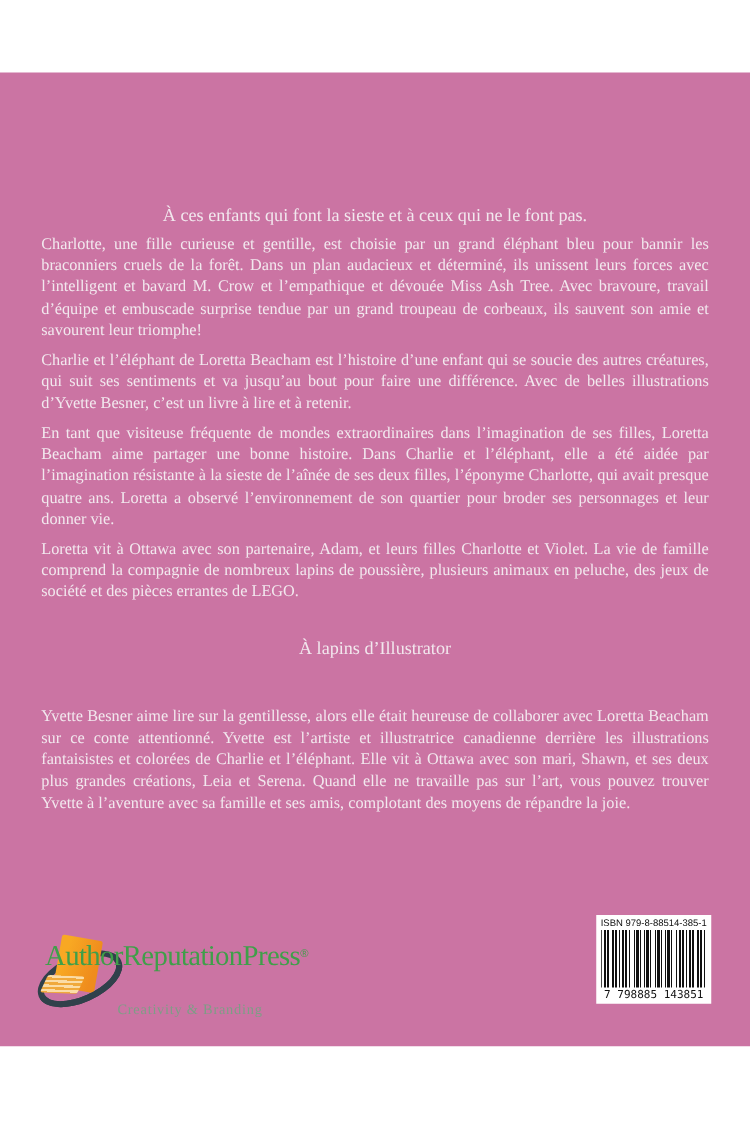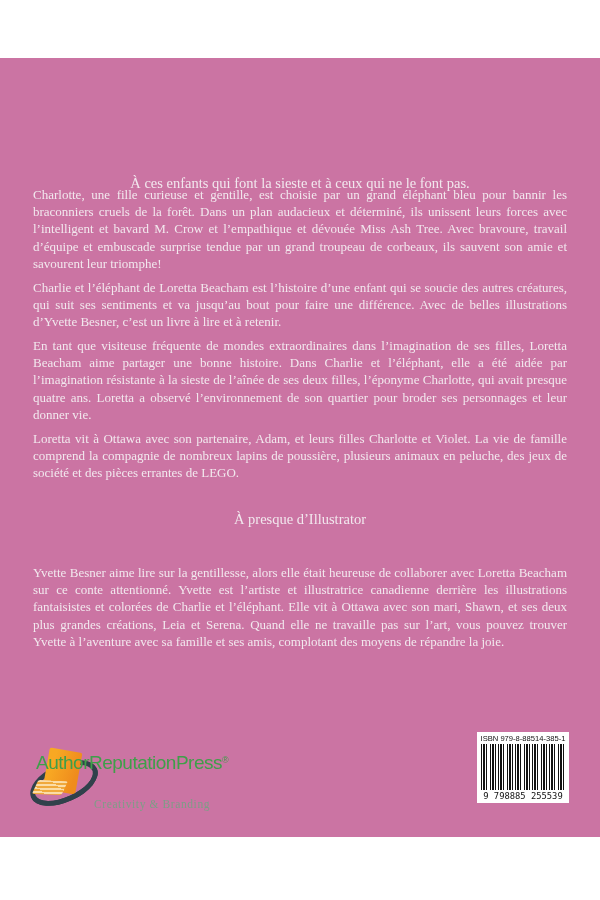--- a/index.html
+++ b/index.html
@@ -14,21 +14,21 @@
   .cover {
     position: absolute;
     left: 0; top: 58px;
     width: 600px; height: 779px;
     background-color: #cb74a3;
     color: #f2e8ee;
   }
   .dedication {
     position: absolute;
     left: 0; right: 0; top: 100px;
-    margin: 16px;
+    margin: 6px;
     text-align: center;
     font-size: 14.5px;
     line-height: 18px;
   }
   .body-par {
     position: absolute;
     left: 33px; right: 33px;
     margin: 0;
     font-size: 13px;
     line-height: 17.2px;
@@ -98,22 +98,22 @@
     border-radius: 2px;
   }
   .logo-text-wrap {
     position: absolute;
     left: 6px; top: 6px;
     width: 214px;
     z-index: 4;
   }
   .logo-name-row { white-space: nowrap; }
   .logo-name {
-    font-family: Liberation Sans, sans-serif;
-    font-size: 19px;
+    font-family: Liberation Serif, serif;
+    font-size: 23px;
     letter-spacing: -0.5px;
     color: #3f9f49;
   }
   .logo-reg {
     font-family: "Liberation Sans", sans-serif;
     font-size: 9px;
     vertical-align: super;
     color: #3f9f49;
   }
   .logo-tagline {
@@ -176,38 +176,38 @@
     <p class="dedication">À ces enfants qui font la sieste et à ceux qui ne le font pas.</p>
 
     <p class="body-par p1">Charlotte, une fille curieuse et gentille, est choisie par un grand éléphant bleu pour bannir les braconniers cruels de la forêt. Dans un plan audacieux et déterminé, ils unissent leurs forces avec l’intelligent et bavard M. Crow et l’empathique et dévouée Miss Ash Tree. Avec bravoure, travail d’équipe et embuscade surprise tendue par un grand troupeau de corbeaux, ils sauvent son amie et savourent leur triomphe!</p>
 
     <p class="body-par p2">Charlie et l’éléphant de Loretta Beacham est l’histoire d’une enfant qui se soucie des autres créatures, qui suit ses sentiments et va jusqu’au bout pour faire une différence. Avec de belles illustrations d’Yvette Besner, c’est un livre à lire et à retenir.</p>
 
     <p class="body-par p3">En tant que visiteuse fréquente de mondes extraordinaires dans l’imagination de ses filles, Loretta Beacham aime partager une bonne histoire. Dans Charlie et l’éléphant, elle a été aidée par l’imagination résistante à la sieste de l’aînée de ses deux filles, l’éponyme Charlotte, qui avait presque quatre ans. Loretta a observé l’environnement de son quartier pour broder ses personnages et leur donner vie.</p>
 
     <p class="body-par p4">Loretta vit à Ottawa avec son partenaire, Adam, et leurs filles Charlotte et Violet. La vie de famille comprend la compagnie de nombreux lapins de poussière, plusieurs animaux en peluche, des jeux de société et des pièces errantes de LEGO.</p>
 
-    <h2 class="section-heading">À presque d’Illustrator</h2>
+    <h2 class="section-heading">À lapins d’Illustrator</h2>
 
     <p class="body-par p5">Yvette Besner aime lire sur la gentillesse, alors elle était heureuse de collaborer avec Loretta Beacham sur ce conte attentionné. Yvette est l’artiste et illustratrice canadienne derrière les illustrations fantaisistes et colorées de Charlie et l’éléphant. Elle vit à Ottawa avec son mari, Shawn, et ses deux plus grandes créations, Leia et Serena. Quand elle ne travaille pas sur l’art, vous pouvez trouver Yvette à l’aventure avec sa famille et ses amis, complotant des moyens de répandre la joie.</p>
 
     <div class="logo">
       <div class="logo-mark">
         <span class="swoosh"></span>
         <span class="book"></span>
         <span class="swoosh-front"></span>
       </div>
       <div class="logo-text-wrap">
         <div class="logo-name-row">
           <span class="logo-name" style="color: rgb(63, 159, 73);">AuthorReputationPress</span><span class="logo-reg" style="color: rgb(63, 159, 73);">®</span>
         </div>
         <div class="logo-tagline" style="color: rgb(125, 158, 134);">Creativity &amp; Branding</div>
       </div>
     </div>
 
     <div class="barcode-box">
       <div class="isbn-label">ISBN 979-8-88514-385-1</div>
       <div class="bars"></div>
-      <div class="barcode-digits">9 798885 255539</div>
+      <div class="barcode-digits">7 798885 143851</div>
     </div>
 
   </div>
 </div>
 
 </body></html>

